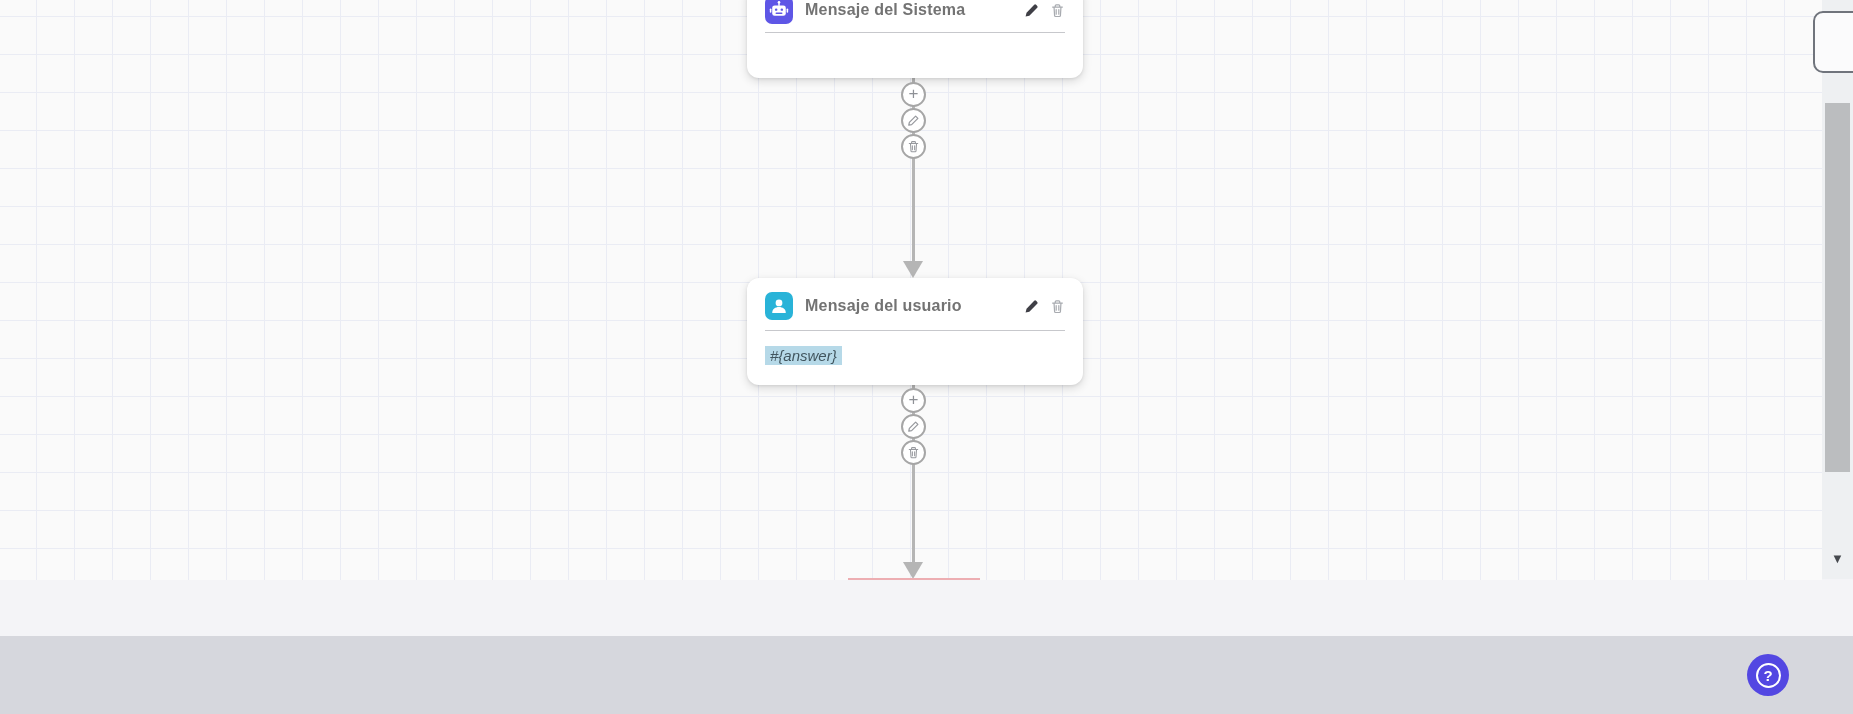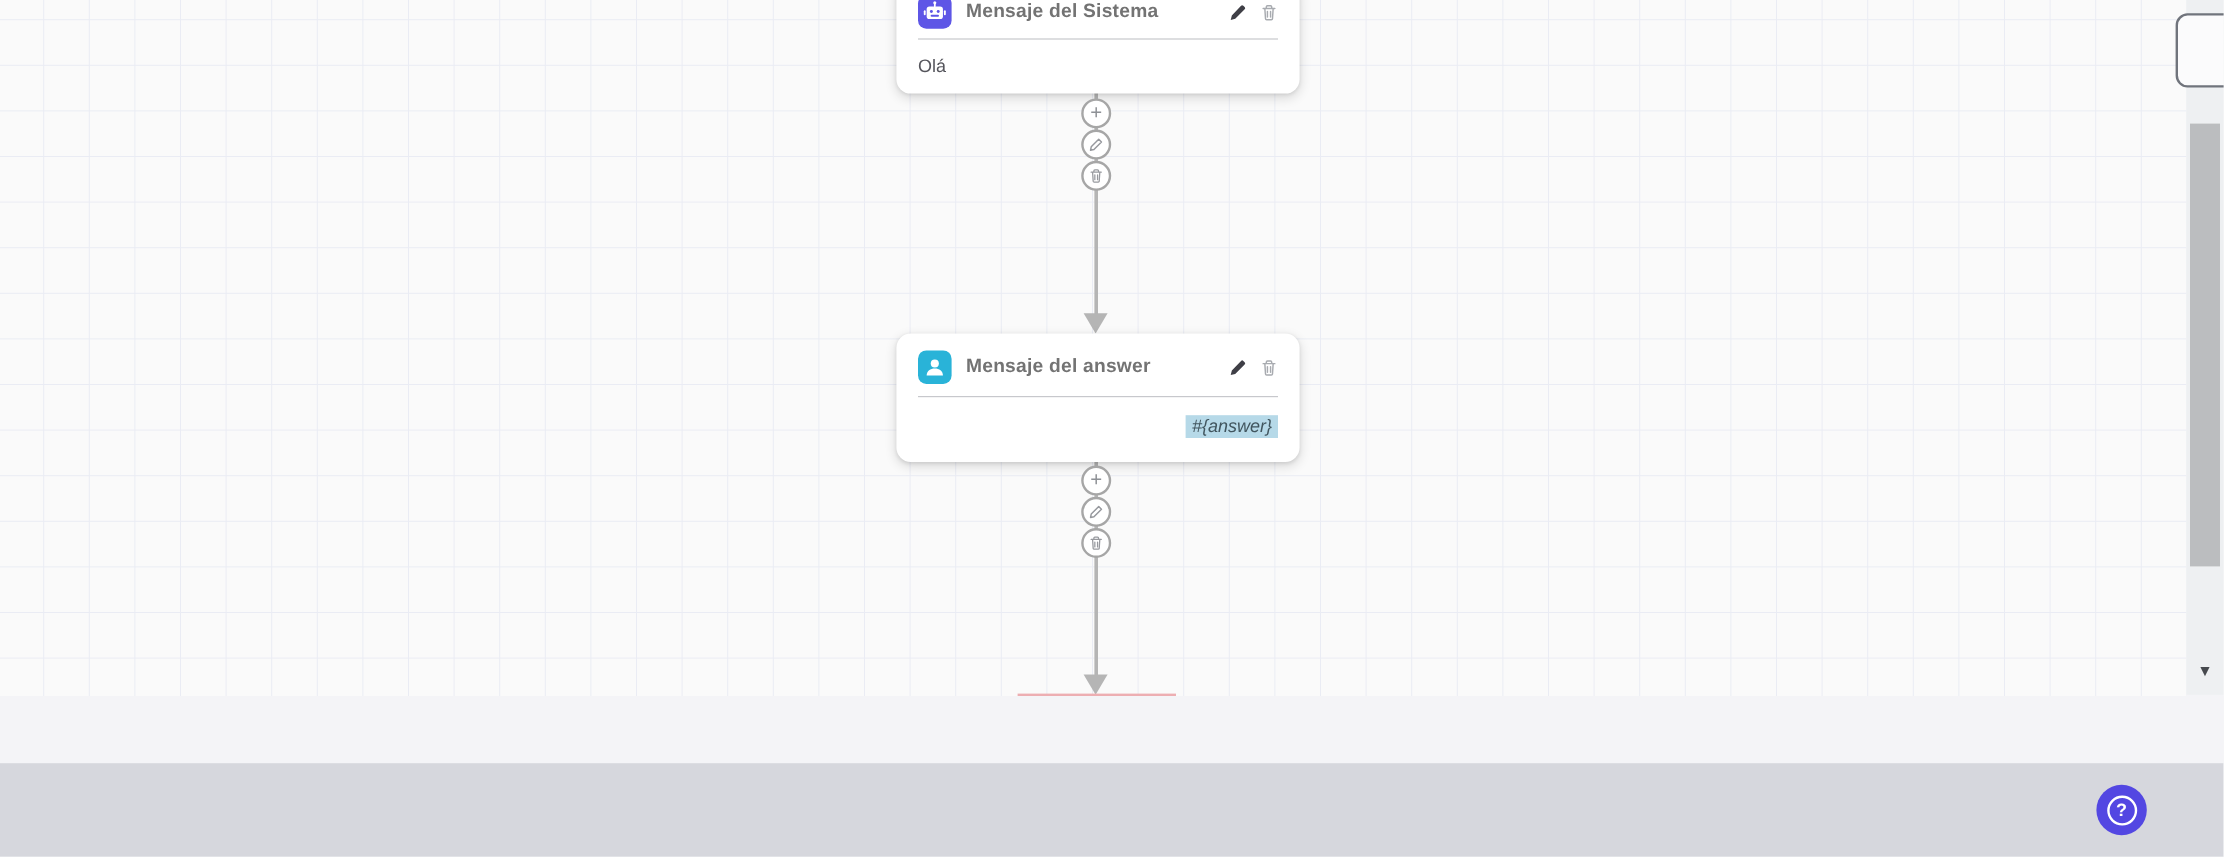--- a/index.html
+++ b/index.html
@@ -37,21 +37,21 @@
     display:flex; align-items:center; justify-content:center;
   }
   .node-icon.robot { background:#5e56e6; }
   .node-icon.person { background:#29b3d8; }
   .node-title { flex:1; font-size:16px; font-weight:700; color:#737373; letter-spacing:.2px; }
   .node-actions { display:flex; align-items:center; gap:11px; }
   .node-actions svg { display:block; cursor:pointer; }
   .node-divider { border:none; border-top:1px solid #c7c8cc; margin:8px 18px 0 18px; }
   .node-card.user .node-divider { margin-top:10px; }
   .node-body { padding:14px 18px 0 18px; font-size:15px; color:#55555c; }
-  .node-body.center { text-align:right; padding-top:16px; }
+  .node-body.center { text-align:left; padding-top:16px; }
   .hl {
     background:#b6d9e8; color:#41555e; font-style:italic; padding:1px 5px;
   }
 
   
   .vline { position:absolute; left:912px; width:3px; background:#b5b5b5; z-index:1; }
   .vline.l1 { top:60px; height:203px; }
   .vline.l2 { top:385px; height:179px; }
   .arrowhead {
     position:absolute; left:903px; width:0; height:0; z-index:1;
@@ -132,21 +132,20 @@
         </span>
         <span>
           <svg width="15" height="15" viewBox="0 0 16 16" fill="none" stroke="#a8abb0" stroke-width="1.3" stroke-linecap="round">
             <path d="M2.8 4.3h10.4M5.6 4.3V3a1 1 0 011-1h2.8a1 1 0 011 1v1.3M4.3 4.3l.6 9.2a1 1 0 001 .9h4.2a1 1 0 001-.9l.6-9.2"></path>
             <path d="M6.6 7v5M9.4 7v5"></path>
           </svg>
         </span>
       </div>
     </div>
     <hr class="node-divider">
-    <div class="node-body">Olá</div>
   </div>
 
   <div class="cbtn g1-add">
     <span class="plus">+</span>
   </div>
   <div class="cbtn g1-edit">
     <svg width="13" height="13" viewBox="0 0 16 16">
       <path d="M10.6 2.6l2.8 2.8-7.7 7.7-3.5.7.7-3.5z" fill="none" stroke="#97999e" stroke-width="1.5" stroke-linejoin="round"></path>
     </svg>
   </div>
@@ -158,21 +157,21 @@
   </div>
 
   <div class="node-card user">
     <div class="node-header">
       <div class="node-icon person">
         <svg width="22" height="22" viewBox="0 0 24 24">
           <circle cx="12" cy="8.6" r="3.7" fill="#fff"></circle>
           <path d="M4.6 19.6c0-4.2 3.4-6.4 7.4-6.4s7.4 2.2 7.4 6.4z" fill="#fff"></path>
         </svg>
       </div>
-      <div class="node-title">Mensaje del answer</div>
+      <div class="node-title">Mensaje del usuario</div>
       <div class="node-actions">
         <span>
           <svg width="15" height="15" viewBox="0 0 16 16">
             <path d="M10.9 1.9a1.4 1.4 0 012 0l1.2 1.2a1.4 1.4 0 010 2l-8.4 8.4-4 1 1-4z" fill="#3f3f46"></path>
           </svg>
         </span>
         <span>
           <svg width="15" height="15" viewBox="0 0 16 16" fill="none" stroke="#a8abb0" stroke-width="1.3" stroke-linecap="round">
             <path d="M2.8 4.3h10.4M5.6 4.3V3a1 1 0 011-1h2.8a1 1 0 011 1v1.3M4.3 4.3l.6 9.2a1 1 0 001 .9h4.2a1 1 0 001-.9l.6-9.2"></path>
             <path d="M6.6 7v5M9.4 7v5"></path>

